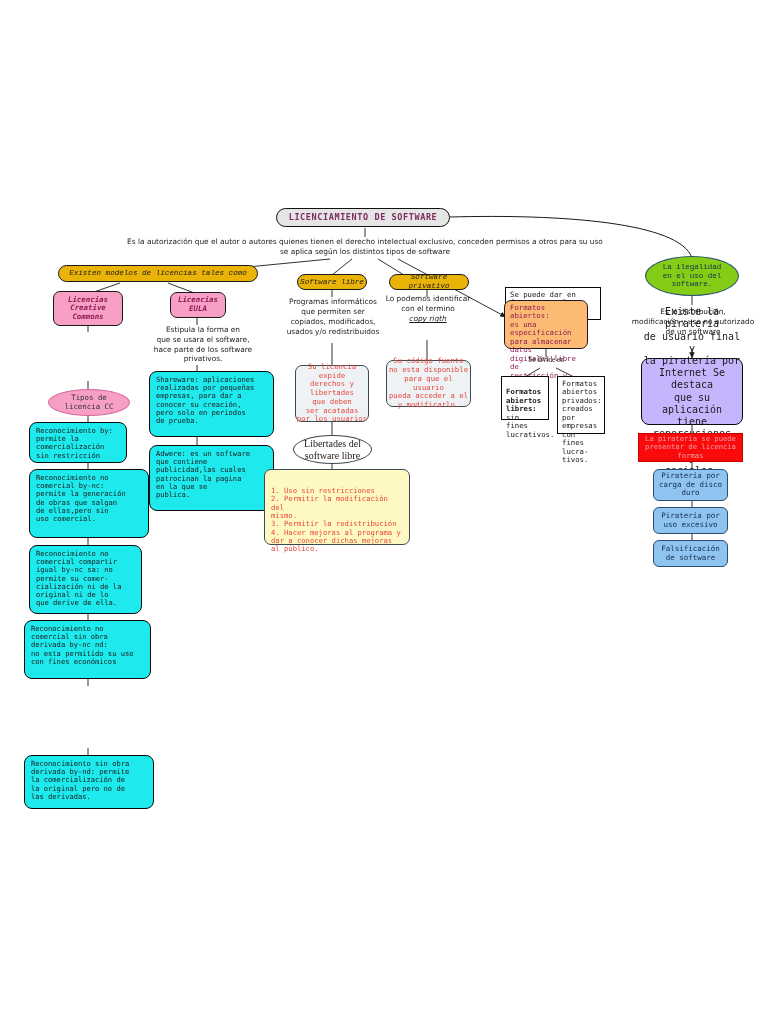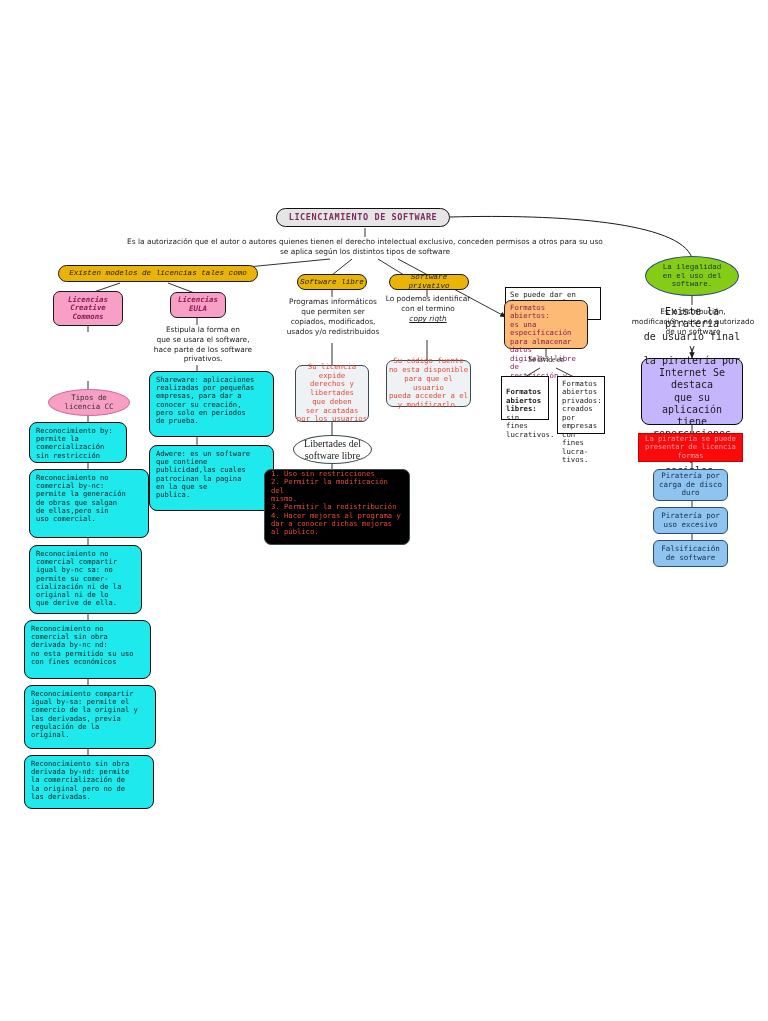--- a/index.html
+++ b/index.html
@@ -115,28 +115,28 @@
     border: 1.3px solid #3c4a52;
     border-radius: 7px;
     color: #e8483b;
     font-family: "DejaVu Sans Mono", monospace;
     font-size: 7.3px;
     display: flex;
     align-items: center;
     justify-content: center;
   }
   .redtext-list {
-    background: #000000;
+    background: #fef9c3;
     border: 1.3px solid #3c4a52;
     border-radius: 7px;
     color: #e8483b;
     font-family: "DejaVu Sans Mono", monospace;
     font-size: 7.2px;
     text-align: left;
-    padding: 0 6px;
+    padding: 17px 6px;
   }
   .white-ellipse {
     background: #ffffff;
     border: 1.3px solid #3c4a52;
     border-radius: 50%;
     color: #1a1a1a;
     font-family: Liberation Serif, serif;
     font-size: 10px;
     display: flex;
     align-items: center;
@@ -299,26 +299,20 @@
 cialización ni de la
 original ni de lo
 que derive de ella.</div>
 
   <div class="node cyan-box" style="left:24px; top:620px; width:127px; height:59px;">Reconocimiento no
 comercial sin obra
 derivada by-nc nd:
 no esta permitido su uso
 con fines económicos</div>
 
-  <div class="node cyan-box" style="left:24px; top:685px; width:132px; height:64px;">Reconocimiento compartir
-igual by-sa: permite el
-comercio de la original y
-las derivadas, previa
-regulación de la
-original.</div>
 
   <div class="node cyan-box" style="left:24px; top:755px; width:130px; height:54px;">Reconocimiento sin obra
 derivada by-nd: permite
 la comercialización de
 la original pero no de
 las derivadas.</div>
 
   <div class="node pink-box" style="left:170px; top:292px; width:56px; height:26px;">Licencias
 EULA</div>
 

